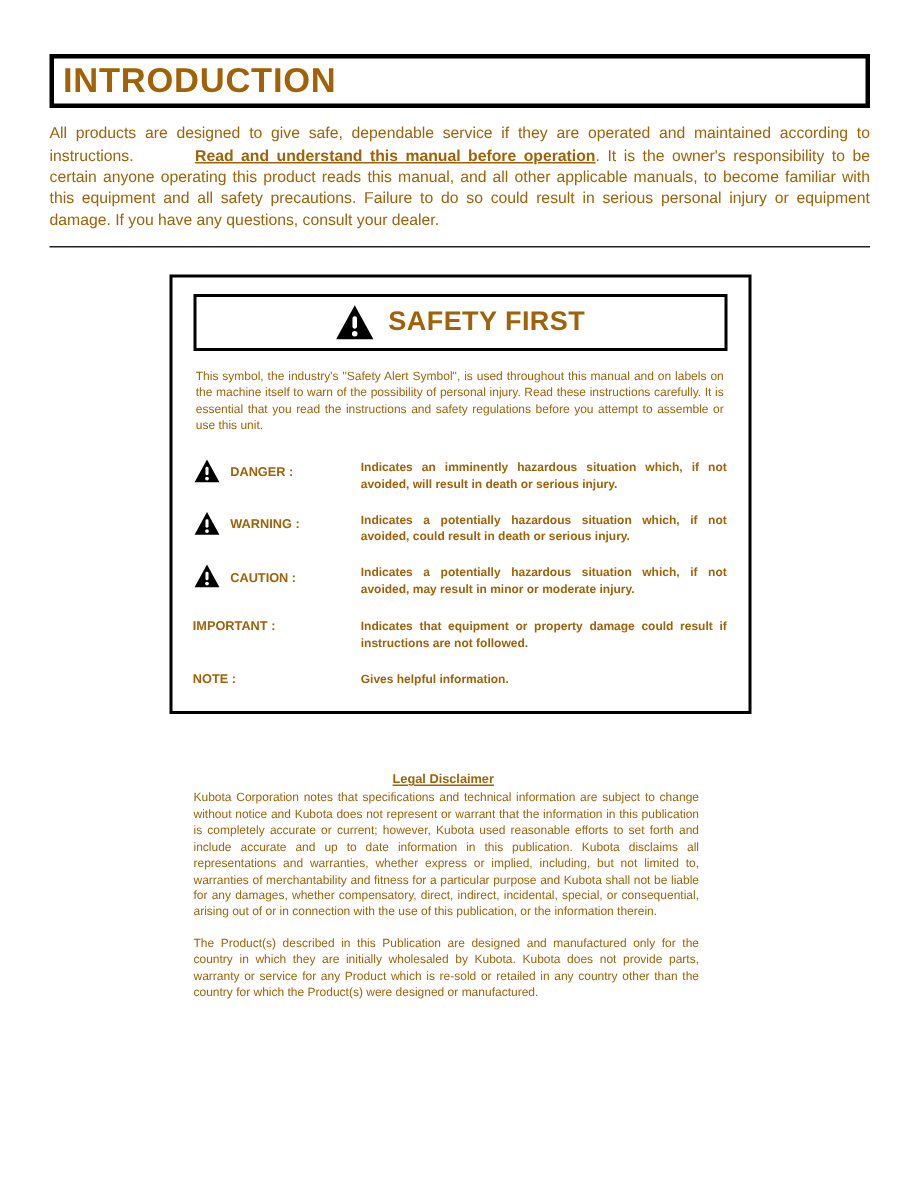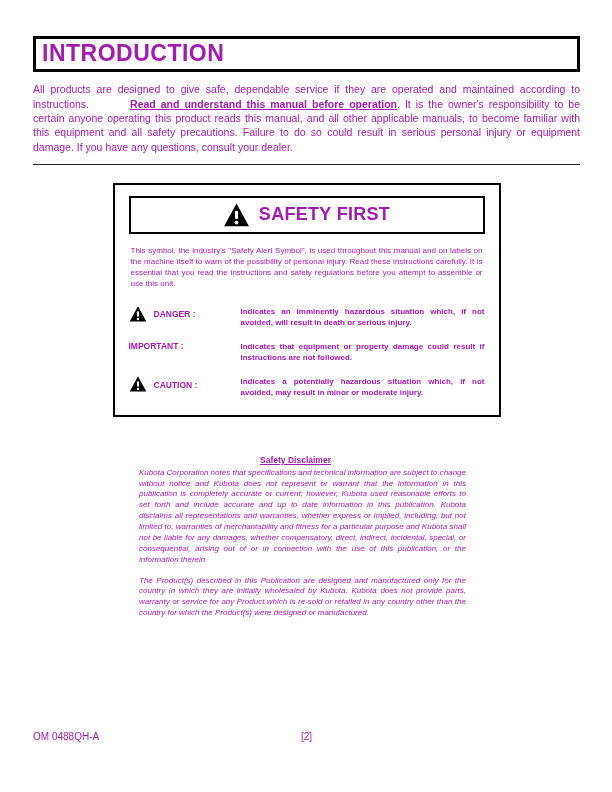--- a/index.html
+++ b/index.html
@@ -1,21 +1,21 @@
 <!DOCTYPE html>
 <html><head>
 <meta charset="utf-8">
 <style>
   html,body{margin:0;padding:0;background:#e8e8e8;}
   .page{
     position:relative;
     width:612px;height:792px;
     margin:0 auto;
     background:#ffffff;
-    color:#a21caf;
+    color:#a16207;
     font-family:"Liberation Sans", sans-serif;
     overflow:hidden;
     box-sizing:border-box;
   }
   .content{padding:0 32px 0 33px;}
   .title-box{
     margin-top:36px;
     border:3px solid #000;
     padding:1px 6px 3px 6px;
   }
@@ -98,25 +98,24 @@
     width:341px;
   }
   .legal-heading{
     text-align:center;
     font-size:8.5px;
     font-weight:bold;
     text-decoration:underline;
     margin-bottom:3px;
   }
   .legal p{
-    margin:0 0 10px 14px;
+    margin:0 0 10px 4px;
     font-size:8px;
     line-height:1.36;
     text-align:justify;
-    font-style:italic;
   }
   .footer{
     position:absolute;
     left:33px;
     right:32px;
     top:731px;
     font-size:10px;
   }
   .footer-center{
     position:absolute;
@@ -161,51 +160,66 @@
                 <path d="M12 0.5 L23.4 21.3 L0.6 21.3 Z" fill="#000"></path>
                 <rect x="10.6" y="7.2" width="2.8" height="7.6" rx="1.3" fill="#fff"></rect>
                 <circle cx="12" cy="17.9" r="1.7" fill="#fff"></circle>
               </svg>
             </span>
             <span class="signal-label">DANGER :</span>
           </div>
           <div class="signal-text">Indicates an imminently hazardous situation which, if not avoided, will result in death or serious injury.</div>
         </div>
 
-
-        <div class="signal-row">
-          <div class="signal-left no-icon">
-            <span class="signal-label">IMPORTANT :</span>
-          </div>
-          <div class="signal-text">Indicates that equipment or property damage could result if instructions are not followed.</div>
+        <div class="signal-row">
+          <div class="signal-left">
+            <span class="tri-icon">
+              <svg width="18" height="16" viewBox="0 0 24 22" aria-hidden="true">
+                <path d="M12 0.5 L23.4 21.3 L0.6 21.3 Z" fill="#000"></path>
+                <rect x="10.6" y="7.2" width="2.8" height="7.6" rx="1.3" fill="#fff"></rect>
+                <circle cx="12" cy="17.9" r="1.7" fill="#fff"></circle>
+              </svg>
+            </span>
+            <span class="signal-label">WARNING :</span>
+          </div>
+          <div class="signal-text">Indicates a potentially hazardous situation which, if not avoided, could result in death or serious injury.</div>
         </div>
 
         <div class="signal-row">
           <div class="signal-left">
             <span class="tri-icon">
               <svg width="18" height="16" viewBox="0 0 24 22" aria-hidden="true">
                 <path d="M12 0.5 L23.4 21.3 L0.6 21.3 Z" fill="#000"></path>
                 <rect x="10.6" y="7.2" width="2.8" height="7.6" rx="1.3" fill="#fff"></rect>
                 <circle cx="12" cy="17.9" r="1.7" fill="#fff"></circle>
               </svg>
             </span>
             <span class="signal-label">CAUTION :</span>
           </div>
           <div class="signal-text">Indicates a potentially hazardous situation which, if not avoided, may result in minor or moderate injury.</div>
         </div>
 
+        <div class="signal-row">
+          <div class="signal-left no-icon">
+            <span class="signal-label">IMPORTANT :</span>
+          </div>
+          <div class="signal-text">Indicates that equipment or property damage could result if instructions are not followed.</div>
+        </div>
+
+        <div class="signal-row">
+          <div class="signal-left no-icon">
+            <span class="signal-label">NOTE :</span>
+          </div>
+          <div class="signal-text">Gives helpful information.</div>
+        </div>
 
       </div>
     </div>
 
     <div class="legal">
-      <div class="legal-heading">Safety Disclaimer</div>
+      <div class="legal-heading">Legal Disclaimer</div>
       <p>Kubota Corporation notes that specifications and technical information are subject to change without notice and Kubota does not represent or warrant that the information in this publication is completely accurate or current; however, Kubota used reasonable efforts to set forth and include accurate and up to date information in this publication. Kubota disclaims all representations and warranties, whether express or implied, including, but not limited to, warranties of merchantability and fitness for a particular purpose and Kubota shall not be liable for any damages, whether compensatory, direct, indirect, incidental, special, or consequential, arising out of or in connection with the use of this publication, or the information therein.</p>
       <p>The Product(s) described in this Publication are designed and manufactured only for the country in which they are initially wholesaled by Kubota. Kubota does not provide parts, warranty or service for any Product which is re-sold or retailed in any country other than the country for which the Product(s) were designed or manufactured.</p>
     </div>
 
   </div>
 
-  <div class="footer">
-    <span>OM 0488QH-A</span>
-    <span class="footer-center">[2]</span>
-  </div>
 </div>
 
 </body></html>

